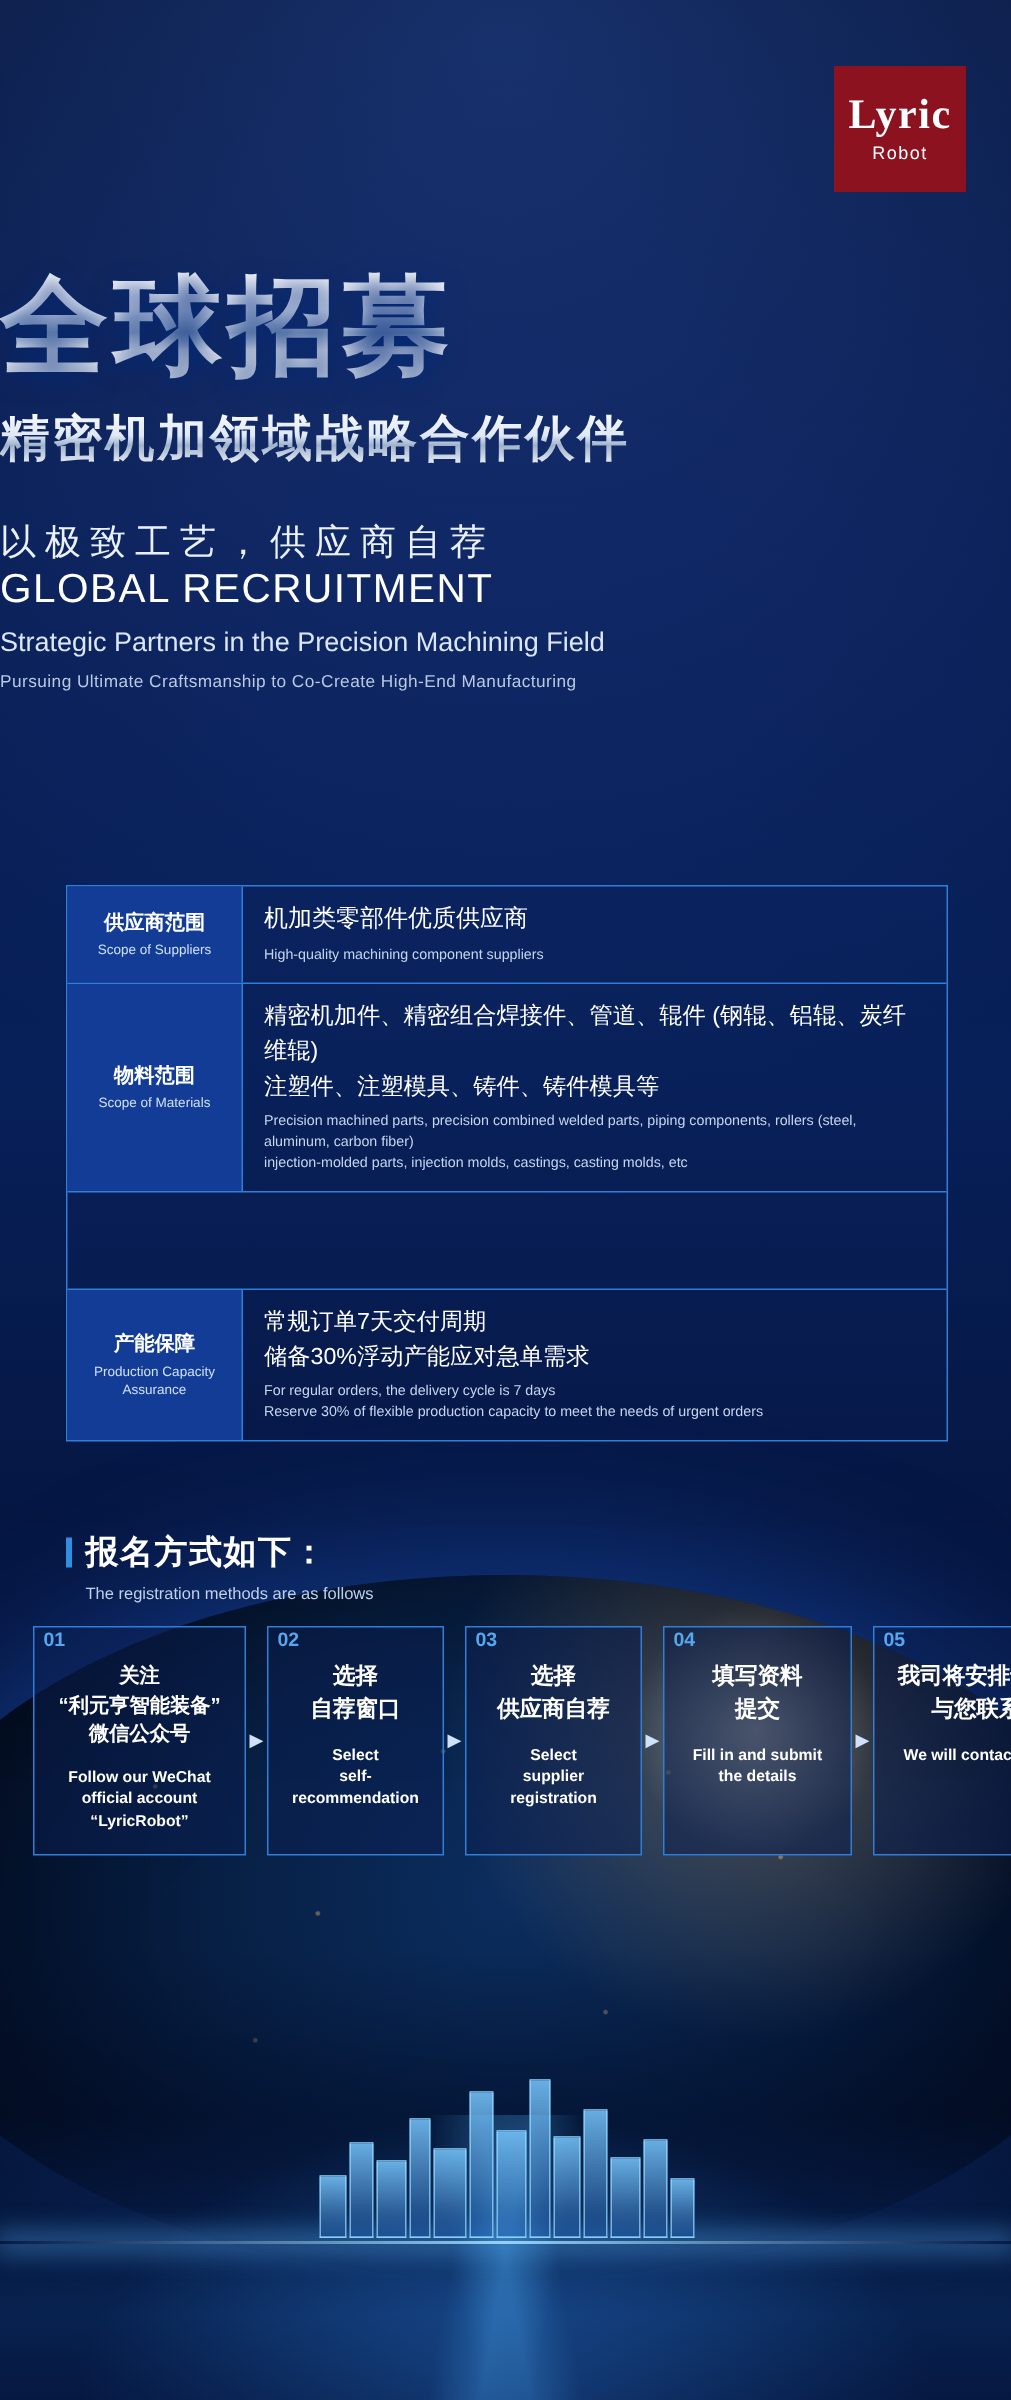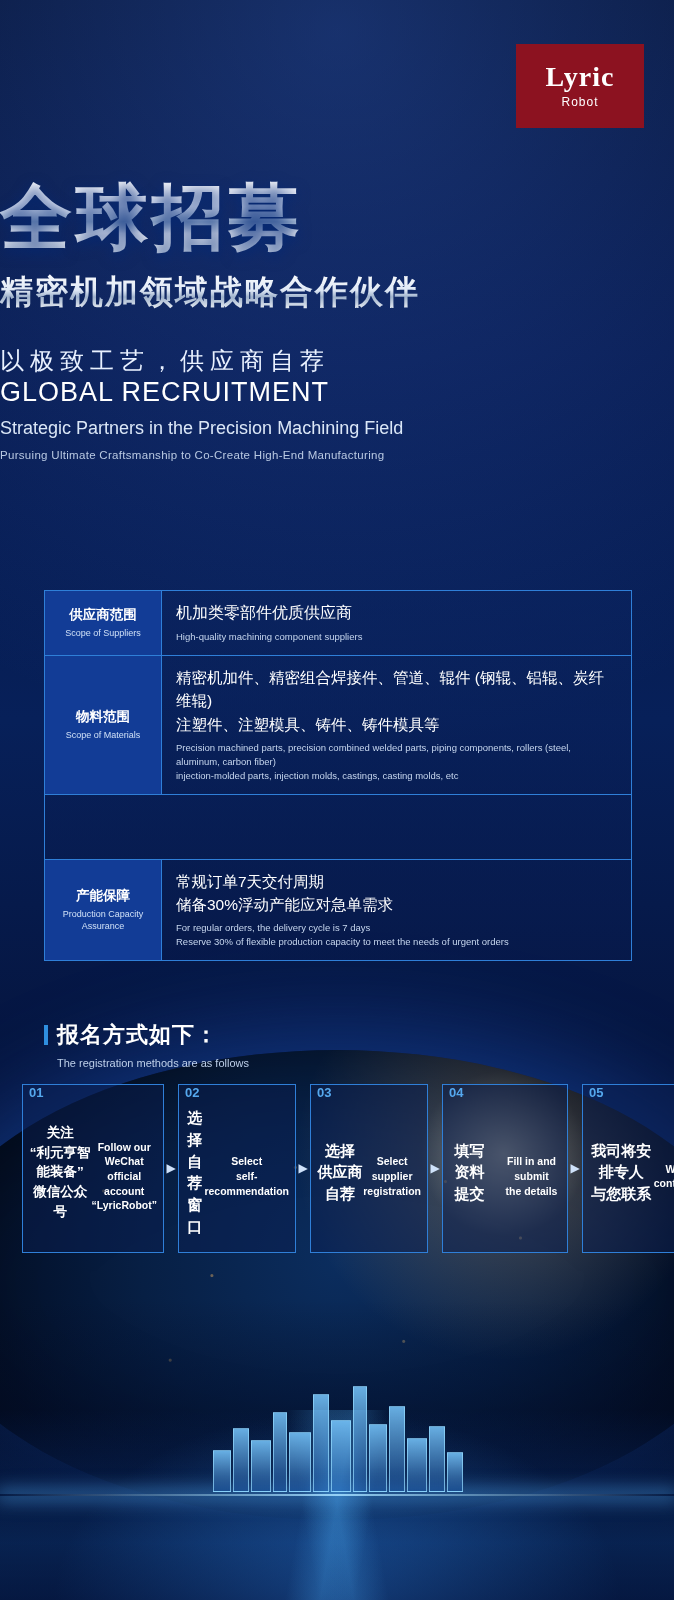--- a/index.html
+++ b/index.html
@@ -27,21 +27,21 @@
       radial-gradient(circle at 50% 2%, rgba(60,110,220,0.35) 0%, rgba(0,0,0,0) 45%),
       linear-gradient(180deg, #04102f 0%, #06184a 22%, #072059 45%, #05143d 68%, #020b22 88%, #01060f 100%);
     z-index:0;
   }
   .content { position: relative; z-index: 3; }
 
   
   .logo-box{
     position:absolute;
     top:44px; right:30px;
-    width:128px;height:84px;
+    width:88px;height:84px;
     background:#8c1220;
     display:flex;flex-direction:column;align-items:center;justify-content:center;
     z-index:5;
   }
   .logo-main{
     font-family:"Liberation Serif", serif;
     font-size:28px;font-weight:bold;letter-spacing:1px;color:#fff;line-height:1;
   }
   .logo-sub{
     font-size:12px;color:#fff;margin-top:4px;letter-spacing:1px;
@@ -150,21 +150,21 @@
   .steps{
     position:absolute;top:1084px;left:22px;width:630px;
     display:flex;align-items:stretch;z-index:4;
   }
   .step{
     position:relative;
     border:1px solid #2f7fd8;
     background:rgba(9,30,80,0.5);
     padding:18px 6px 14px;
     text-align:center;
-    display:flex;justify-content:flex-start;align-items:center;
+    display:flex;flex-direction:column;justify-content:flex-start;align-items:center;
   }
   .step .num{
     position:absolute;top:-0px;left:6px;
     font-size:13px;color:#55a8ee;font-weight:bold;
   }
   .step .cn{
     font-size:15px;font-weight:bold;color:#ffffff;line-height:1.45;margin-top:4px;
   }
   .step .cn.sm{font-size:13.5px;}
   .step .en{
@@ -323,21 +323,21 @@
           <div class="cn">选择<br>自荐窗口</div>
           <div class="en">Select<br>self-recommendation</div>
         </div>
         <div class="arrow">▶</div>
         <div class="step" style="width: 104px; flex: 0 0 104px;">
           <div class="num">03</div>
           <div class="cn">选择<br>供应商自荐</div>
           <div class="en">Select<br>supplier<br>registration</div>
         </div>
         <div class="arrow">▶</div>
-        <div class="step" style="width: 112px; flex: 0 0 112px; gap: 12px;">
+        <div class="step" style="width: 112px; flex: 0 0 112px;">
           <div class="num">04</div>
           <div class="cn">填写资料<br>提交</div>
           <div class="en">Fill in and submit<br>the details</div>
         </div>
         <div class="arrow">▶</div>
         <div class="step" style="width: 124px; flex: 0 0 124px;">
           <div class="num">05</div>
           <div class="cn">我司将安排专人<br>与您联系</div>
           <div class="en">We will contact you</div>
         </div>

